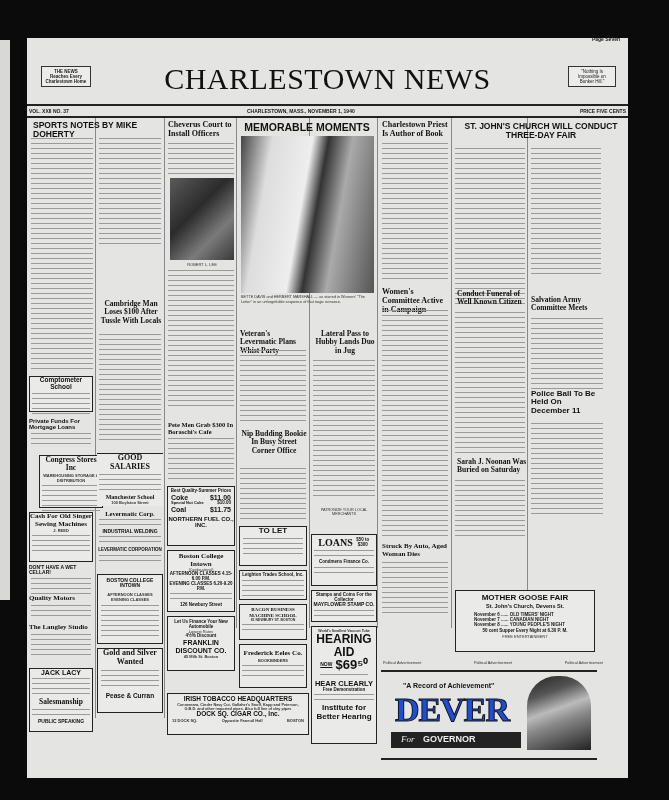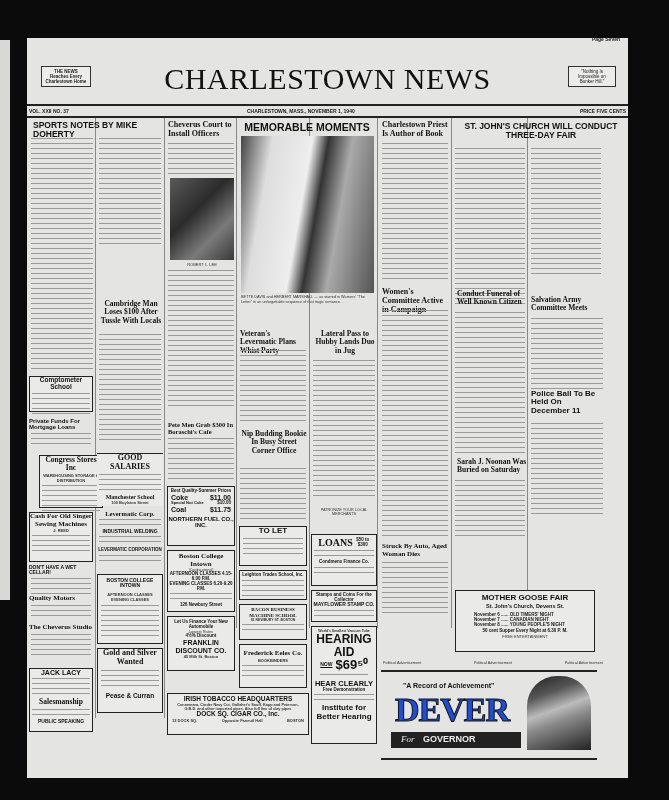--- a/index.html
+++ b/index.html
@@ -121,21 +121,21 @@
   </div>
   <div class="abs" style="left:2px;top:527px;width:64px;height:28px">
     <div class="hd" style="font-size:5px">DON'T HAVE A WET CELLAR!</div>
     <div class="lines" style="height:16px;margin:2px"></div>
   </div>
   <div class="abs" style="left:2px;top:557px;width:64px;height:26px">
     <div class="hs" style="font-size:7px">Quality Motors</div>
     <div class="lines" style="height:14px;margin:2px"></div>
   </div>
   <div class="abs" style="left:2px;top:586px;width:64px;height:40px">
-    <div class="hs" style="font-size:7px">The Cheverus Studio</div>
+    <div class="hs" style="font-size:7px">The Langley Studio</div>
     <div class="lines" style="height:24px;margin:2px"></div>
   </div>
   <div class="abs box" style="left:2px;top:630px;width:64px;height:64px">
     <div class="hd" style="font-size:7px">JACK LACY</div>
     <div class="lines" style="height:18px;margin:2px"></div>
     <div class="hs" style="font-size:7.5px">Salesmanship</div>
     <div class="lines" style="height:8px;margin:2px"></div>
     <div class="hd" style="font-size:5px">PUBLIC SPEAKING</div>
   </div>
 

